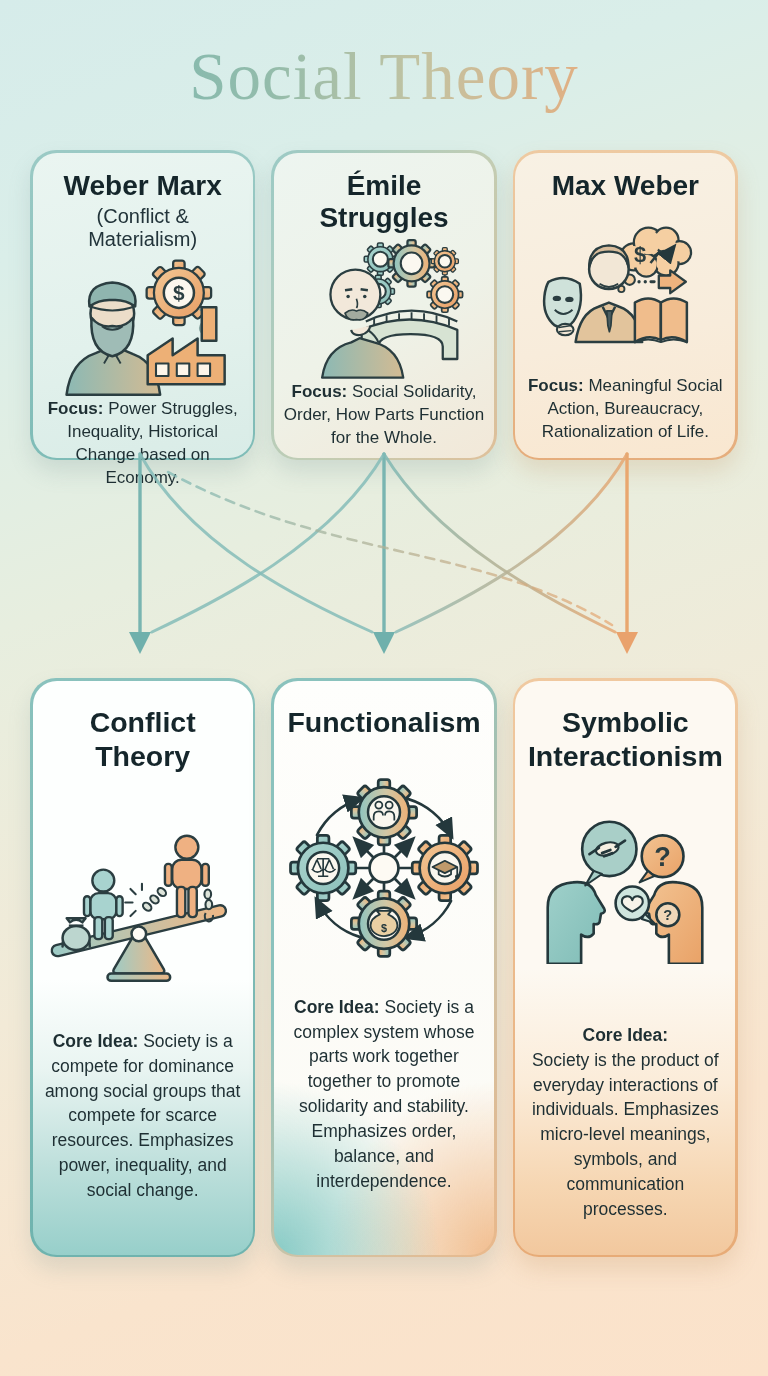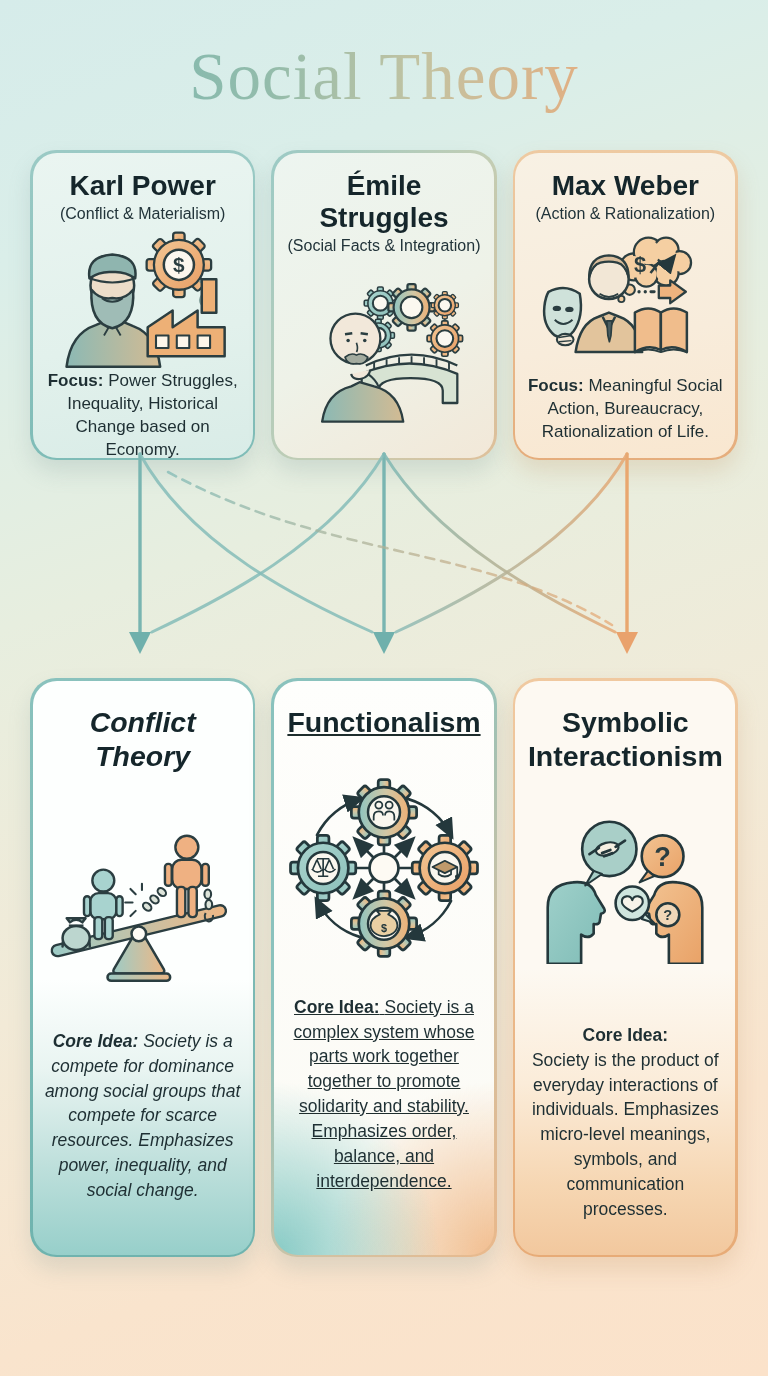--- a/index.html
+++ b/index.html
@@ -12,37 +12,37 @@
     -webkit-background-clip:text;background-clip:text;color:transparent;}
   .row{position:absolute;left:30px;width:708px;display:flex;gap:16px;}
   .row-top{top:150px;}
   .row-bottom{top:678px;}
   .cardo{width:226px;border-radius:26px;padding:2.5px;box-shadow:0 12px 22px rgba(110,140,140,.20);}
   .row-top .cardo{height:305px;}
   .row-bottom .cardo{height:574px;}
   .t1{background:linear-gradient(180deg,#9bcac5,#7fbcb7);}
   .t2{background:linear-gradient(120deg,#9bcac5,#c2cdb4 55%,#dfc09a);}
   .t3{background:linear-gradient(180deg,#eecaa2,#e5ad7c);box-shadow:0 12px 22px rgba(190,140,90,.22);}
-  .b1{background:linear-gradient(180deg,#8ac2bd,#6fb3ae);font-style:italic;}
+  .b1{background:linear-gradient(180deg,#8ac2bd,#6fb3ae);}
   .b2{background:linear-gradient(120deg,#8ac2bd 35%,#cfc3a6 65%,#eab98c);}
   .b3{background:linear-gradient(180deg,#f0c9a0,#e7ab77);box-shadow:0 12px 22px rgba(190,140,90,.22);}
   .cardi{height:100%;border-radius:24px;box-sizing:border-box;display:flex;flex-direction:column;align-items:center;text-align:center;}
   .row-top .cardi{padding:17px 8px 10px;}
   .row-bottom .cardi{padding:24px 11px 16px;}
   .ci-t1{background:linear-gradient(170deg,#eaf5f1 0%,#e2f1ec 60%,#d9ece7 100%);}
   .ci-t2{background:linear-gradient(150deg,#edf5f0 0%,#eef2e8 55%,#f2e8d8 100%);}
   .ci-t3{background:linear-gradient(170deg,#f8f1e4 0%,#f8ecdb 60%,#f9e7d0 100%);}
   .ci-b1{background:linear-gradient(180deg,#fdfffe 52%,#e8f4f1 68%,#bfe0dc 84%,#97cfca 100%);}
   .ci-b2{background:
      radial-gradient(130% 52% at 0% 100%, rgba(105,190,185,.80), rgba(105,190,185,0) 58%),
      radial-gradient(130% 52% at 100% 100%, rgba(238,170,110,.75), rgba(238,170,110,0) 58%),
-     linear-gradient(180deg,#fefefc,#fbfaf4); text-decoration: underline;}
+     linear-gradient(180deg,#fefefc,#fbfaf4);}
   .ci-b3{background:linear-gradient(180deg,#fdf9f2 50%,#fbecd9 70%,#f6d6b2 88%,#f2c89e 100%);gap:10px;}
   .cname{margin:0;font-size:28px;font-weight:bold;line-height:1.15;color:#15262b;}
-  .csub{margin-top:3px;font-size:16px;color:#22343a;}
+  .csub{margin-top:3px;font-size:20px;color:#22343a;}
   .cicon{flex:1;display:flex;align-items:center;justify-content:center;}
   .focus{margin:0 0 4px;font-size:17px;line-height:1.36;color:#1e2f33;}
   .tname{margin:0;font-size:28.5px;font-weight:bold;line-height:1.2;color:#15262b;}
   .cicon2{height:202px;margin-top:28px;display:flex;align-items:center;justify-content:center;}
   .b3 .cicon2{margin-top:2px;}
   .core{margin:26px 0 0;font-size:17.5px;line-height:1.42;color:#1e2f33;}
   .blk{display:block;}
   .arrows{position:absolute;left:0;top:450px;}
   svg text{font-family:"Liberation Sans","DejaVu Sans",sans-serif;}
 </style>
@@ -86,21 +86,21 @@
       </marker>
     </defs>
   </svg>
 
   <h1 class="title">Social Theory</h1>
 
   <div class="row row-top">
 
     <div class="cardo t1">
       <div class="cardi ci-t1">
-        <h2 class="cname">Karl Power</h2>
+        <h2 class="cname">Weber Marx</h2>
         <div class="csub">(Conflict &amp; Materialism)</div>
         <div class="cicon">
           <svg viewBox="0 0 175 140" width="182" height="146">
             <g stroke="#2b3e41" stroke-width="2.4" stroke-linejoin="round">
               <use href="#gear8" transform="translate(122,40)" fill="url(#g-orange)" stroke-width="2.2"></use>
               <circle cx="122" cy="40" r="14.5" fill="#fcf7ee"></circle>
             </g>
             <text x="122" y="47" font-size="20" font-weight="bold" text-anchor="middle" fill="#2b3e41">$</text>
             <path d="M150,82 q-12,-6 -4,-14 q7,-7 -3,-12" fill="none" stroke="#8aa5a1" stroke-width="3" stroke-linecap="round"></path>
             <g stroke="#2b3e41" stroke-width="2.4" stroke-linejoin="round">
@@ -119,21 +119,20 @@
             </g>
           </svg>
         </div>
         <p class="focus"><b>Focus:</b> <span>Power Struggles, Inequality, Historical Change based on Economy.</span></p>
       </div>
     </div>
 
     <div class="cardo t2">
       <div class="cardi ci-t2">
         <h2 class="cname">Émile Struggles</h2>
-        <div class="csub">(Social Facts &amp; Integration)</div>
         <div class="cicon">
           <svg viewBox="0 0 175 140" width="182" height="146">
             <path d="M84,24 L114,28 L146,26 L146,58" fill="none" stroke="#3c5357" stroke-width="1.8"></path>
             <g stroke="#2b3e41" stroke-width="3">
               <use href="#gear8" transform="translate(84,24) scale(0.5)" fill="url(#g-teal)"></use>
               <use href="#gear8" transform="translate(114,28) scale(0.72)" fill="url(#g-mix)"></use>
               <use href="#gear8" transform="translate(146,26) scale(0.42)" fill="url(#g-orange)"></use>
               <use href="#gear8" transform="translate(146,58) scale(0.55)" fill="url(#g-orange)"></use>
               <use href="#gear8" transform="translate(82,55) scale(0.5)" fill="url(#g-teal)"></use>
             </g>
@@ -153,27 +152,27 @@
               <path d="M50,54 L57,53 M65,53 L72,54" stroke-width="2.4"></path>
               <circle cx="53" cy="60" r="1.7" fill="#2b3e41" stroke="none"></circle>
               <circle cx="69" cy="60" r="1.7" fill="#2b3e41" stroke="none"></circle>
               <path d="M61,62 q2,6 0,9" fill="none" stroke-width="1.6"></path>
               <path d="M50,76 q6,-5 11,-2 q5,-3 11,2 q-3,8 -11,6 q-8,2 -11,-6 z" fill="#a3ab9f" stroke-width="1.6"></path>
               <path d="M56,92 a9,6.5 -20 1 0 18,-4" fill="#f2e8da" stroke-width="2"></path>
               <path d="M72,92 Q80,98 82,104" fill="none" stroke-width="2"></path>
             </g>
           </svg>
         </div>
+        <p class="focus"><b>Focus:</b> <span>Social Solidarity, Order, How Parts Function for the Whole.</span></p>
       </div>
     </div>
 
     <div class="cardo t3">
       <div class="cardi ci-t3">
         <h2 class="cname">Max Weber</h2>
-        <div class="csub">(Action &amp; Rationalization)</div>
         <div class="cicon">
           <svg viewBox="0 0 175 140" width="182" height="146">
             <g stroke="#2b3e41" stroke-width="2.2" fill="#f5cfa2">
               <circle cx="96" cy="40" r="13"></circle>
                 <circle cx="110" cy="26" r="14"></circle>
                 <circle cx="127" cy="24" r="12"></circle>
               <circle cx="140" cy="36" r="11"></circle>
                 <circle cx="127" cy="46" r="12"></circle>
                 <circle cx="108" cy="48" r="11"></circle>
             </g>

